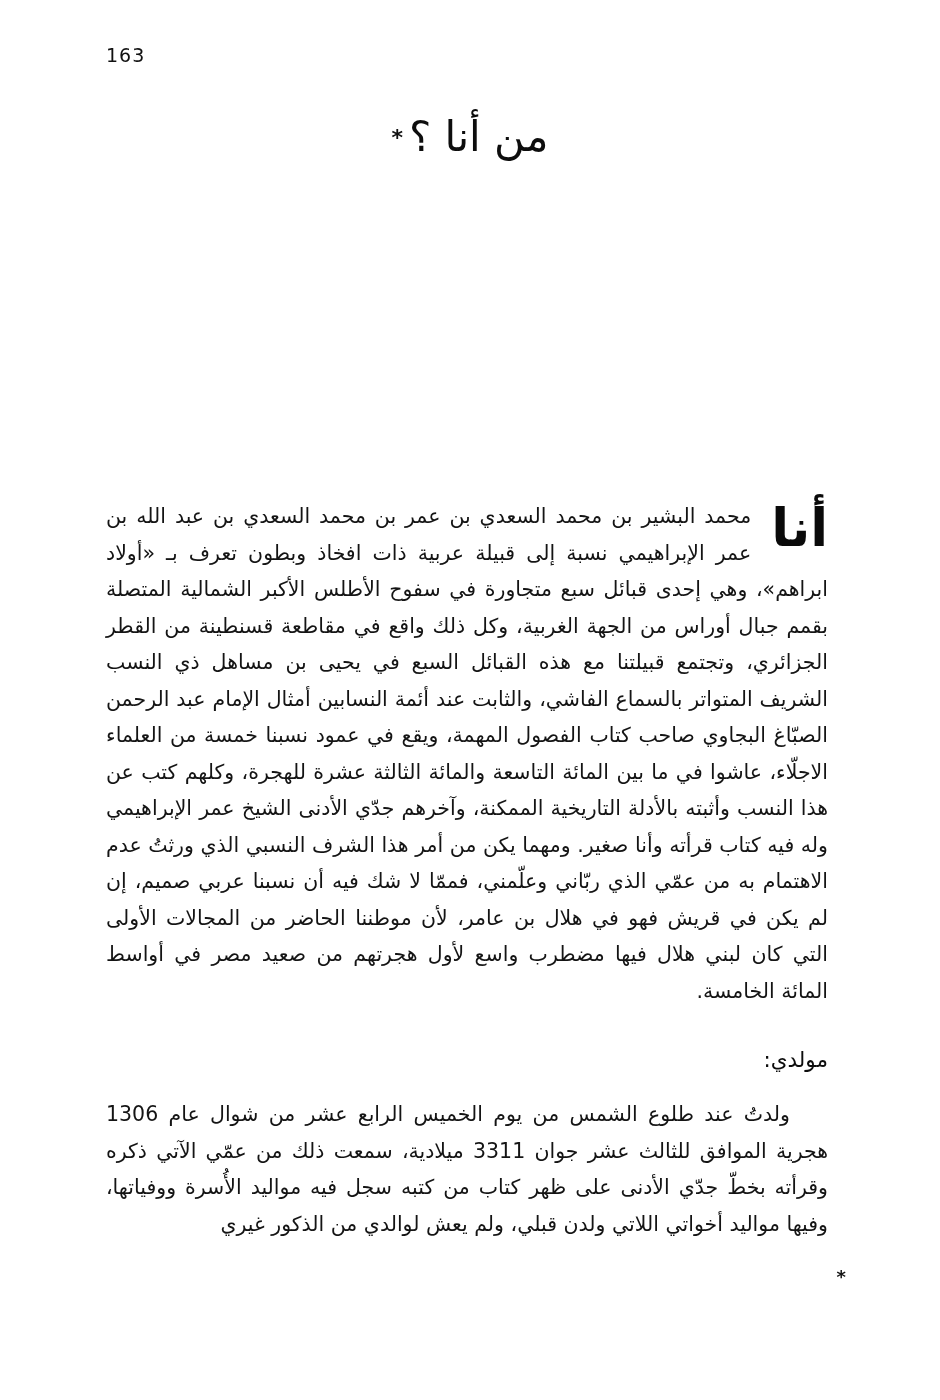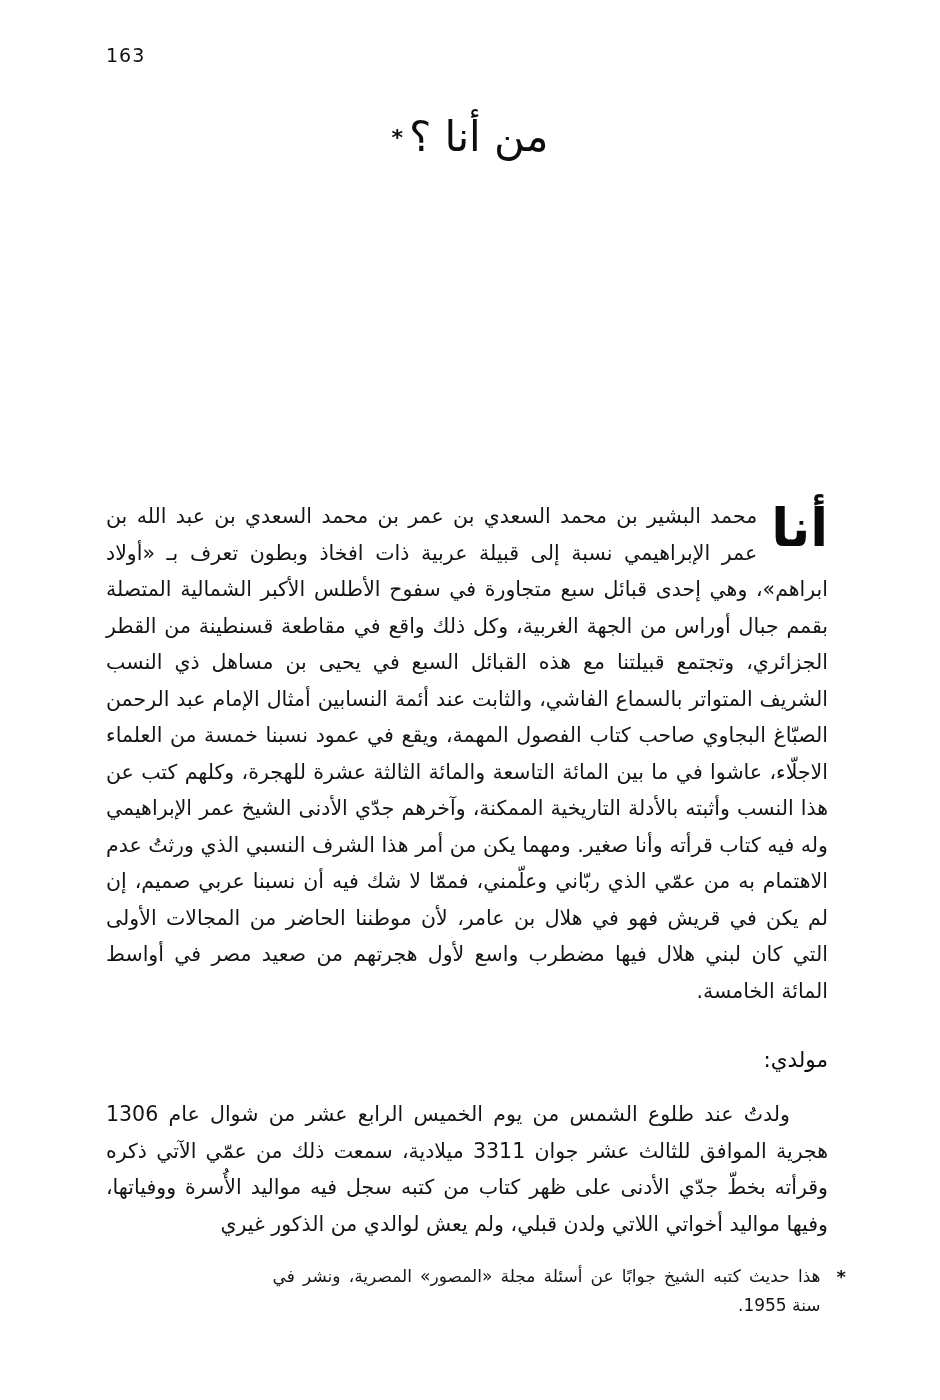--- a/index.html
+++ b/index.html
@@ -56,21 +56,21 @@
     font-size: 20.5px;
     line-height: 36.5px;
     text-align: justify;
     color: #141414;
   }
   .dropcap {
     float: right;
     font-size: 52px;
     font-weight: bold;
     line-height: 0.85;
-    margin: 8px 0 0 14px;
+    margin: 8px 0 0 20px;
     color: #0a0a0a;
   }
   .section-heading {
     margin: 38px 0 24px 0;
     font-size: 21.5px;
     font-weight: normal;
     color: #0d0d0d;
   }
   .indent {
     text-indent: 38px;
@@ -116,16 +116,15 @@
     </p>
 
     <h2 class="section-heading">مولدي:</h2>
 
     <p class="para indent">ولدتُ عند طلوع الشمس من يوم الخميس الرابع عشر من شوال عام 1306 هجرية الموافق للثالث عشر جوان 3311 ميلادية، سمعت ذلك من عمّي الآتي ذكره وقرأته بخطّ جدّي الأدنى على ظهر كتاب من كتبه سجل فيه مواليد الأُسرة ووفياتها، وفيها مواليد أخواتي اللاتي ولدن قبلي، ولم يعش لوالدي من الذكور غيري</p>
 
   </div>
 
   <div class="footnote">
     <span class="footnote-marker">*</span>
-    <span class="footnote-text">هذا حديث كتبه الشيخ جوابًا عن أسئلة مجلة «المصور» المصرية، ونشر في سنة 1955.</span>
   </div>
 
 </div>
 
 </body></html>

